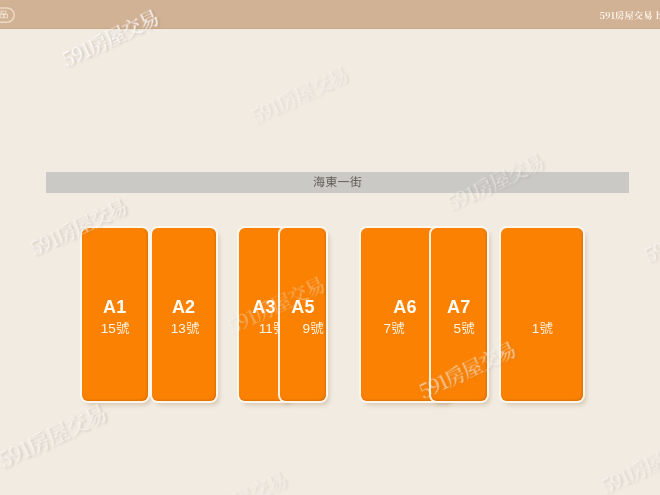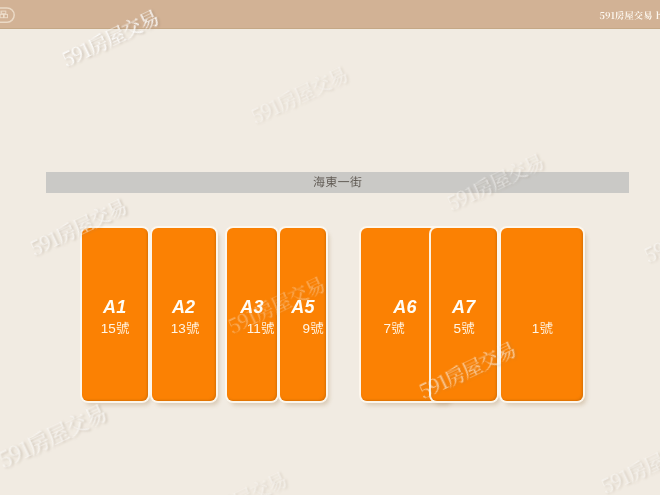--- a/index.html
+++ b/index.html
@@ -1,21 +1,21 @@
 <!DOCTYPE html>
 <html><head><meta charset="utf-8"><style>
 html,body{margin:0;padding:0;width:660px;height:495px;overflow:hidden;
 background:#f1ebe2;font-family:"Liberation Sans",sans-serif;}
 #page{position:relative;width:660px;height:495px;}
 #hdr{position:absolute;left:0;top:0;width:660px;height:28px;background:#d2b295;border-bottom:1px solid #c5a886;}
 #street{position:absolute;left:46px;top:172px;width:583px;height:21px;background:#cac9c6;}
 .blk{position:absolute;top:228px;height:173px;background:#fb8103;border-radius:6px;
 box-shadow:0 0 0 2px rgba(253,248,238,0.95),3px 4px 4px rgba(150,108,55,0.28),inset -1px -1px 2px rgba(170,90,8,0.42);}
 .bn{position:absolute;left:0;right:0;top:70px;text-align:center;
-font-size:18px;font-weight:bold;color:#fffdf6;line-height:19px;letter-spacing:0.2px;font-style:italic;}
+font-size:18px;font-weight:bold;color:#fffdf6;line-height:19px;letter-spacing:0.2px;}
 .num{position:absolute;left:0;top:90px;}
 #wms{position:absolute;left:0;top:0;z-index:50;pointer-events:none;}
 </style></head><body>
 <div id="page">
 
 <div id="hdr"></div>
 
 <svg id="logo" style="position:absolute;left:0;top:0" width="22" height="30" viewBox="0 0 22 30">
 <g fill="none" stroke="#fbf3e6" stroke-opacity="0.60">
 <rect x="-22" y="8" width="36.2" height="14.2" rx="7.1" stroke-width="1.5"></rect>
@@ -46,21 +46,21 @@
     </div>
 
 <div class="blk" style="left:151.6px;width:64px">
       <div class="bn">A2</div>
       <svg class="num" width="66" height="20" viewBox="0 0 66 20">
         <text x="33.76" y="15" text-anchor="end" font-family="Liberation Sans, sans-serif" font-size="13.5" fill="#fff6e7">13</text>
         <path d="M146 740H318V589H146ZM88 797V532H378V797ZM592 261C586 122 567 26 473 -29C488 -40 506 -64 515 -79C623 -13 649 100 656 261ZM741 261V31C741 -15 744 -29 760 -42C774 -55 798 -58 819 -58C830 -58 860 -58 874 -58C891 -58 913 -55 926 -49C940 -40 950 -29 956 -10C962 7 965 57 967 104C948 110 923 123 911 135C911 90 909 51 907 35C906 24 900 16 894 13C889 9 878 8 868 8C857 8 842 8 834 8C824 8 817 10 812 13C806 16 805 22 805 29V261ZM40 453V387H128C116 331 103 268 89 224H292C281 78 269 18 252 2C244 -7 235 -9 220 -8C205 -8 169 -8 130 -4C141 -22 147 -49 148 -68C188 -70 227 -70 247 -69C274 -66 290 -60 305 -43C332 -15 346 61 360 255C361 266 362 286 362 286H171L192 387H402V453ZM643 840V642H445V387C445 258 437 84 354 -41C370 -48 399 -69 410 -81C498 51 512 248 512 387V580H889C882 541 874 501 866 473L923 460C937 503 953 574 966 633L920 645L908 642H714V709H916V771H714V840ZM638 574V492L533 481L540 426L638 436V406C638 341 653 314 716 314C733 314 817 314 838 314C862 314 888 315 902 319C900 335 898 356 896 375C882 371 852 370 835 370C817 370 744 370 727 370C706 370 704 379 704 405V443L839 457L833 511L704 498V574Z" transform="translate(33.96 15) scale(0.013500 -0.013500)" fill="#fff6e7"></path>
       </svg>
     </div>
 
-<div class="blk" style="left:227px;width:50px">
+<div class="blk" style="left:239px;width:50px">
       <div class="bn">A3</div>
       <svg class="num" width="66" height="20" viewBox="0 0 66 20">
         <text x="33.76" y="15" text-anchor="end" font-family="Liberation Sans, sans-serif" font-size="13.5" fill="#fff6e7">11</text>
         <path d="M146 740H318V589H146ZM88 797V532H378V797ZM592 261C586 122 567 26 473 -29C488 -40 506 -64 515 -79C623 -13 649 100 656 261ZM741 261V31C741 -15 744 -29 760 -42C774 -55 798 -58 819 -58C830 -58 860 -58 874 -58C891 -58 913 -55 926 -49C940 -40 950 -29 956 -10C962 7 965 57 967 104C948 110 923 123 911 135C911 90 909 51 907 35C906 24 900 16 894 13C889 9 878 8 868 8C857 8 842 8 834 8C824 8 817 10 812 13C806 16 805 22 805 29V261ZM40 453V387H128C116 331 103 268 89 224H292C281 78 269 18 252 2C244 -7 235 -9 220 -8C205 -8 169 -8 130 -4C141 -22 147 -49 148 -68C188 -70 227 -70 247 -69C274 -66 290 -60 305 -43C332 -15 346 61 360 255C361 266 362 286 362 286H171L192 387H402V453ZM643 840V642H445V387C445 258 437 84 354 -41C370 -48 399 -69 410 -81C498 51 512 248 512 387V580H889C882 541 874 501 866 473L923 460C937 503 953 574 966 633L920 645L908 642H714V709H916V771H714V840ZM638 574V492L533 481L540 426L638 436V406C638 341 653 314 716 314C733 314 817 314 838 314C862 314 888 315 902 319C900 335 898 356 896 375C882 371 852 370 835 370C817 370 744 370 727 370C706 370 704 379 704 405V443L839 457L833 511L704 498V574Z" transform="translate(33.96 15) scale(0.013500 -0.013500)" fill="#fff6e7"></path>
       </svg>
     </div>
 
 <div class="blk" style="left:280px;width:46px">
       <div class="bn">A5</div>
       <svg class="num" width="66" height="20" viewBox="0 0 66 20">
@@ -70,21 +70,21 @@
     </div>
 
 <div class="blk" style="left:361.0px;width:88px">
       <div class="bn">A6</div>
       <svg class="num" width="66" height="20" viewBox="0 0 66 20">
         <text x="30.00" y="15" text-anchor="end" font-family="Liberation Sans, sans-serif" font-size="13.5" fill="#fff6e7">7</text>
         <path d="M146 740H318V589H146ZM88 797V532H378V797ZM592 261C586 122 567 26 473 -29C488 -40 506 -64 515 -79C623 -13 649 100 656 261ZM741 261V31C741 -15 744 -29 760 -42C774 -55 798 -58 819 -58C830 -58 860 -58 874 -58C891 -58 913 -55 926 -49C940 -40 950 -29 956 -10C962 7 965 57 967 104C948 110 923 123 911 135C911 90 909 51 907 35C906 24 900 16 894 13C889 9 878 8 868 8C857 8 842 8 834 8C824 8 817 10 812 13C806 16 805 22 805 29V261ZM40 453V387H128C116 331 103 268 89 224H292C281 78 269 18 252 2C244 -7 235 -9 220 -8C205 -8 169 -8 130 -4C141 -22 147 -49 148 -68C188 -70 227 -70 247 -69C274 -66 290 -60 305 -43C332 -15 346 61 360 255C361 266 362 286 362 286H171L192 387H402V453ZM643 840V642H445V387C445 258 437 84 354 -41C370 -48 399 -69 410 -81C498 51 512 248 512 387V580H889C882 541 874 501 866 473L923 460C937 503 953 574 966 633L920 645L908 642H714V709H916V771H714V840ZM638 574V492L533 481L540 426L638 436V406C638 341 653 314 716 314C733 314 817 314 838 314C862 314 888 315 902 319C900 335 898 356 896 375C882 371 852 370 835 370C817 370 744 370 727 370C706 370 704 379 704 405V443L839 457L833 511L704 498V574Z" transform="translate(30.20 15) scale(0.013500 -0.013500)" fill="#fff6e7"></path>
       </svg>
     </div>
 
-<div class="blk" style="left:430.8px;width:66px">
+<div class="blk" style="left:430.8px;width:56px">
       <div class="bn">A7</div>
       <svg class="num" width="66" height="20" viewBox="0 0 66 20">
         <text x="30.00" y="15" text-anchor="end" font-family="Liberation Sans, sans-serif" font-size="13.5" fill="#fff6e7">5</text>
         <path d="M146 740H318V589H146ZM88 797V532H378V797ZM592 261C586 122 567 26 473 -29C488 -40 506 -64 515 -79C623 -13 649 100 656 261ZM741 261V31C741 -15 744 -29 760 -42C774 -55 798 -58 819 -58C830 -58 860 -58 874 -58C891 -58 913 -55 926 -49C940 -40 950 -29 956 -10C962 7 965 57 967 104C948 110 923 123 911 135C911 90 909 51 907 35C906 24 900 16 894 13C889 9 878 8 868 8C857 8 842 8 834 8C824 8 817 10 812 13C806 16 805 22 805 29V261ZM40 453V387H128C116 331 103 268 89 224H292C281 78 269 18 252 2C244 -7 235 -9 220 -8C205 -8 169 -8 130 -4C141 -22 147 -49 148 -68C188 -70 227 -70 247 -69C274 -66 290 -60 305 -43C332 -15 346 61 360 255C361 266 362 286 362 286H171L192 387H402V453ZM643 840V642H445V387C445 258 437 84 354 -41C370 -48 399 -69 410 -81C498 51 512 248 512 387V580H889C882 541 874 501 866 473L923 460C937 503 953 574 966 633L920 645L908 642H714V709H916V771H714V840ZM638 574V492L533 481L540 426L638 436V406C638 341 653 314 716 314C733 314 817 314 838 314C862 314 888 315 902 319C900 335 898 356 896 375C882 371 852 370 835 370C817 370 744 370 727 370C706 370 704 379 704 405V443L839 457L833 511L704 498V574Z" transform="translate(30.20 15) scale(0.013500 -0.013500)" fill="#fff6e7"></path>
       </svg>
     </div>
 
 <div class="blk" style="left:500.6px;width:82.7px">
       <svg class="num" width="83" height="20" viewBox="0 0 83 20">
         <text x="38.35" y="15" text-anchor="end" font-family="Liberation Sans, sans-serif" font-size="13.5" fill="#fff6e7">1</text>

